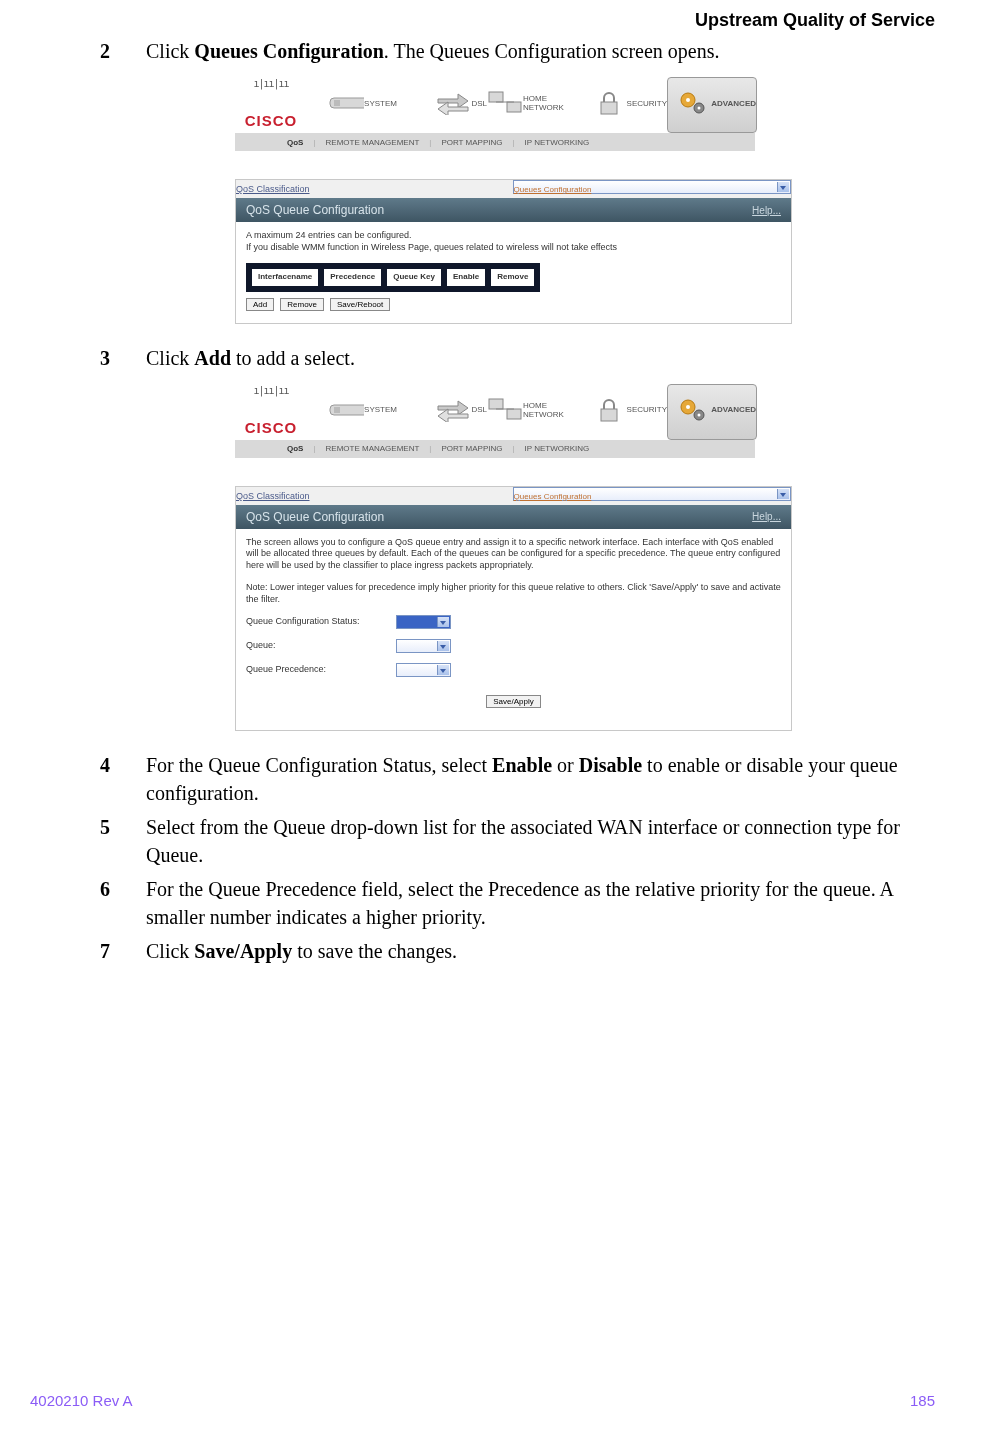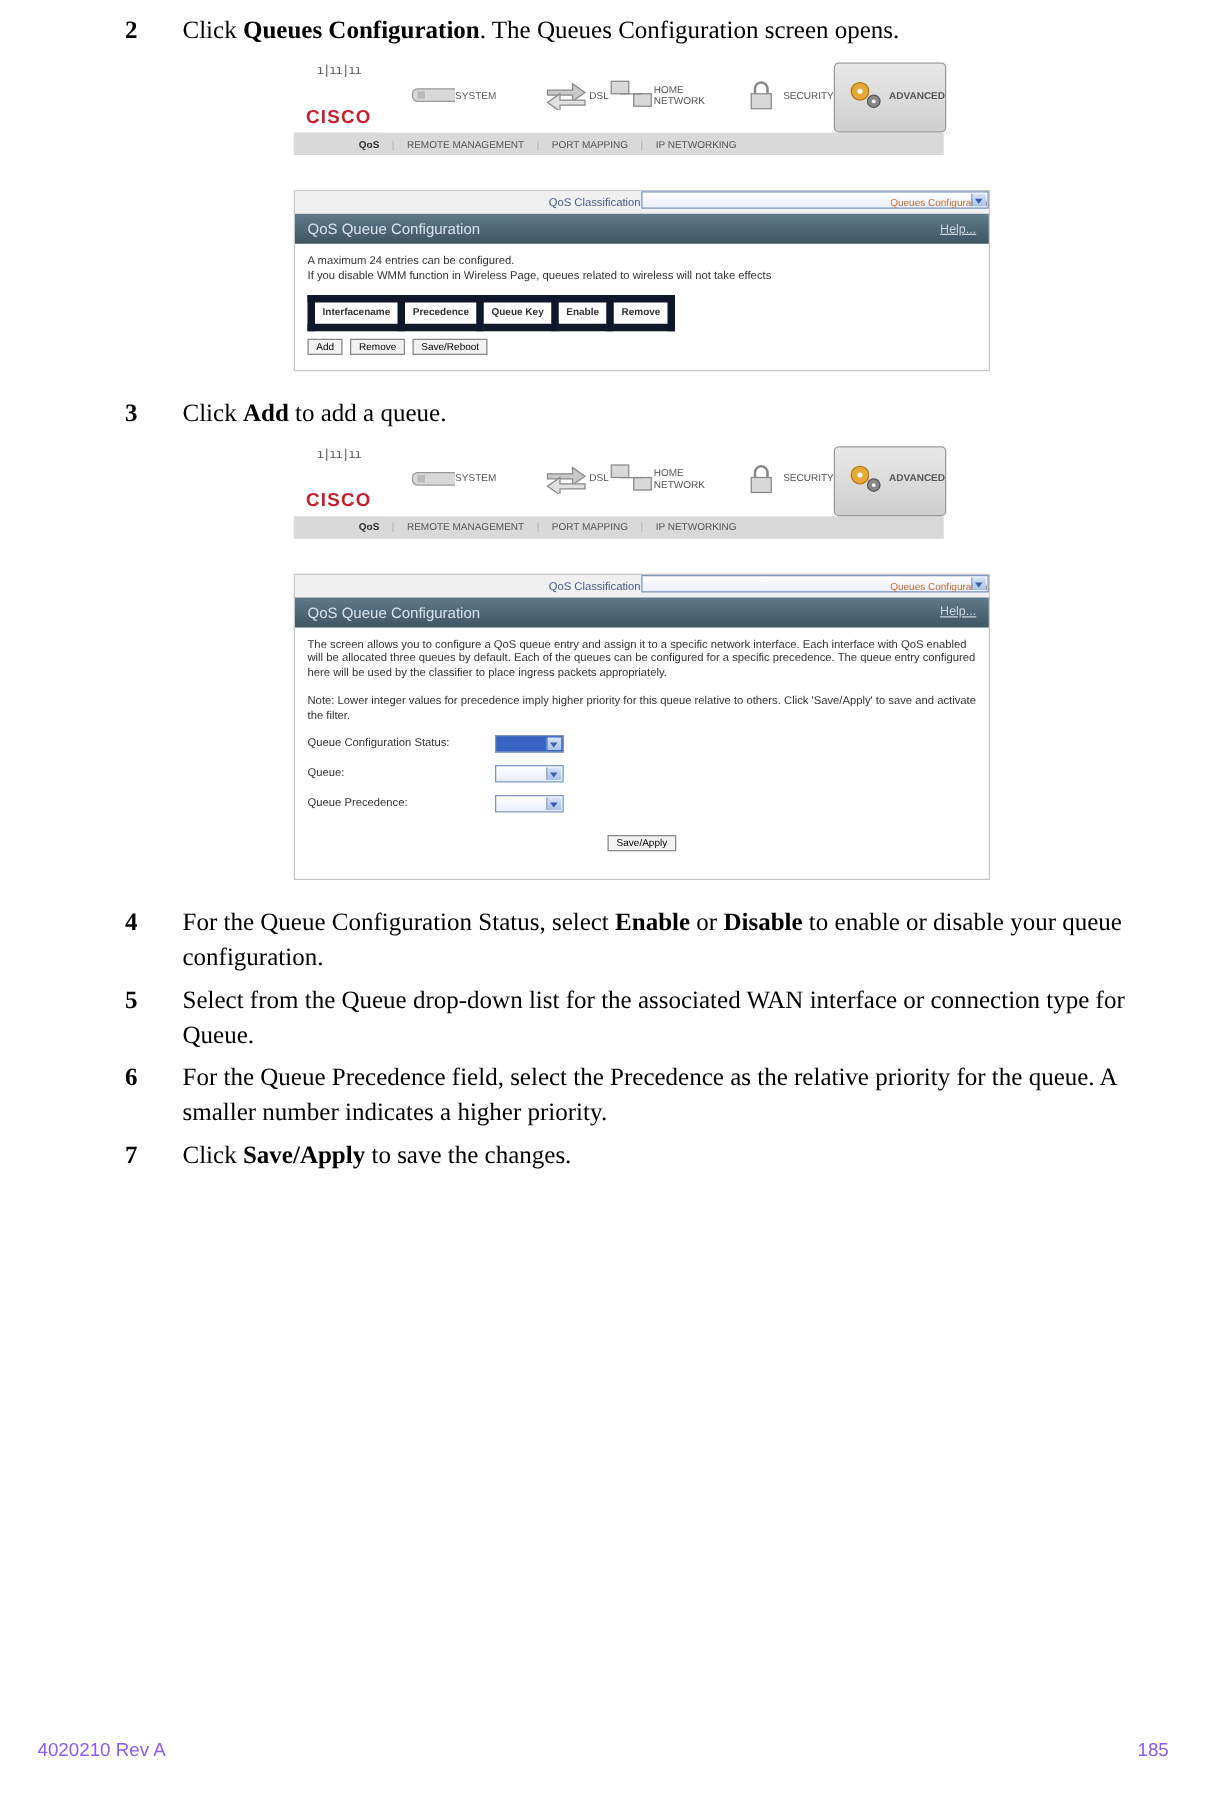--- a/index.html
+++ b/index.html
@@ -128,22 +128,23 @@
     font-family: Arial, sans-serif;
   }
   .panel-tabs {
     display: flex;
     height: 18px;
     background: #f0f0f0;
     font-size: 9px;
   }
   .panel-tabs div {
     flex: 1;
-    text-align: right;
+    text-align: left;
     line-height: 18px;
+    text-decoration: underline;
     color: #4a5a8a;
   }
   .panel-tabs .sel { color: #c07030; }
   .panel-title {
     background: linear-gradient(#5f7a8a, #3e5563);
     color: #d7e3ea;
     font-size: 12px;
     padding: 5px 10px;
     display: flex;
     justify-content: space-between;
@@ -237,20 +238,21 @@
     font-family: Arial, Helvetica, sans-serif;
     font-size: 15px;
     color: #8b5cf6;
   }
 </style>
 </head>
 <body>
 
 <div class="page">
 
+  <div class="header-right">Upstream Quality of Service</div>
 
   <div class="steps">
 
     <div class="step">
       <div class="step-num">2</div>
       <div class="step-text">
         <span>Click </span><b>Queues Configuration</b><span>. The Queues Configuration screen opens.</span>
       </div>
     </div>
 
@@ -348,21 +350,21 @@
             <button class="winbtn">Remove</button>
             <button class="winbtn">Save/Reboot</button>
           </div>
         </div>
       </div>
     </div>
 
     <div class="step">
       <div class="step-num">3</div>
       <div class="step-text">
-        <span>Click </span><b>Add</b><span> to add a queue.</span>
+        <span>Click </span><b>Add</b><span> to add a select.</span>
       </div>
     </div>
 
     <div class="shot">
       <div class="topnav">
         <div class="cisco-logo">
           <div class="cisco-bars">ı|ıı|ıı</div>
           <div class="cisco-word">CISCO</div>
         </div>
         <div class="topnav-item">

